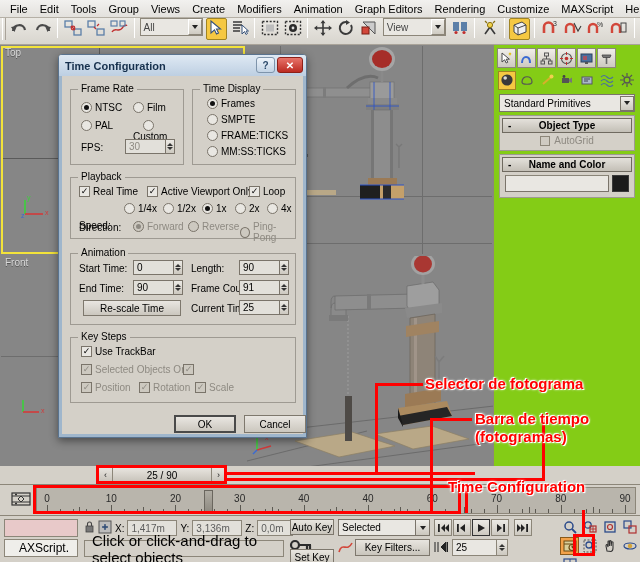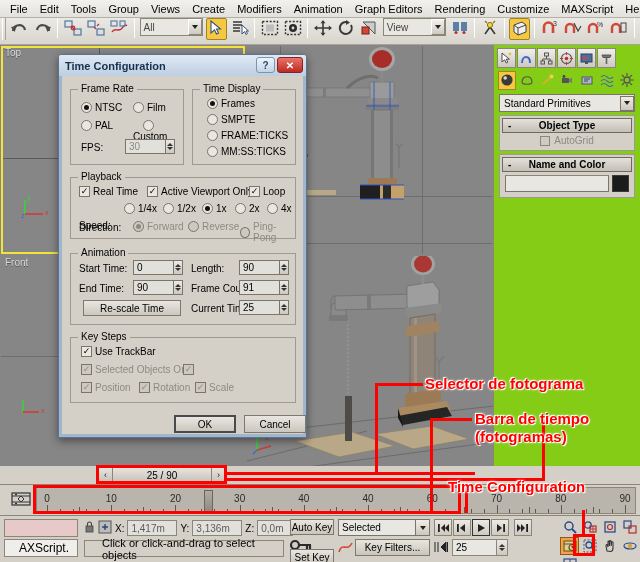--- a/index.html
+++ b/index.html
@@ -186,21 +186,21 @@
   }
   .sb-coords { position:absolute; left:84px; top:3px; height:18px; display:flex; align-items:center; gap:3px;}
   .coord-lbl { font-size:10px; color:#000; }
   .coord-field {
     width:50px; height:16px; border:1px solid #8c8679; background:#e2e0da;
     font-size:10px; color:#5c5c5c; display:flex;align-items:center;padding-left:3px;
   }
   .sb-prompt {
     position:absolute; left:84px; top:24px; width:200px; height:17px;
     border:1px solid #8c8679; background:#d4d0c8;
-    font-size:11px; color:#000; display:flex;align-items:center; padding-left:17px;
+    font-size:15px; color:#000; display:flex;align-items:center; padding-left:7px;
   }
   .sb-keybtns { position:absolute; left:290px; top:3px; }
   .key-btn {
     width:44px;height:16px;border:1px solid #7e786d;
     background:linear-gradient(#e8e5df,#c9c5bc);
     font-size:10px;display:flex;align-items:center;justify-content:center; color:#000;
   }
   .sel-combo {
     position:absolute; left:338px; top:3px; width:92px; height:17px;
     border:1px solid #7a746a; background:#e9e7e2; display:flex; align-items:center;

